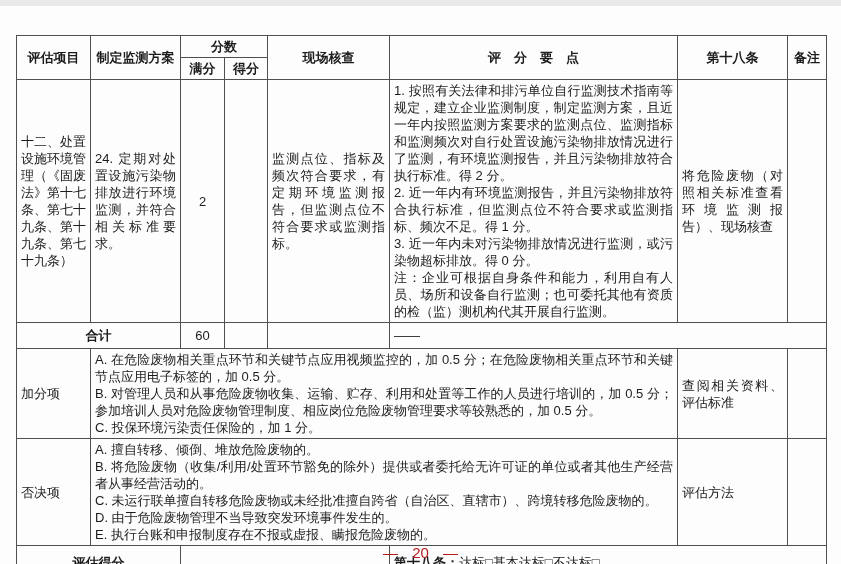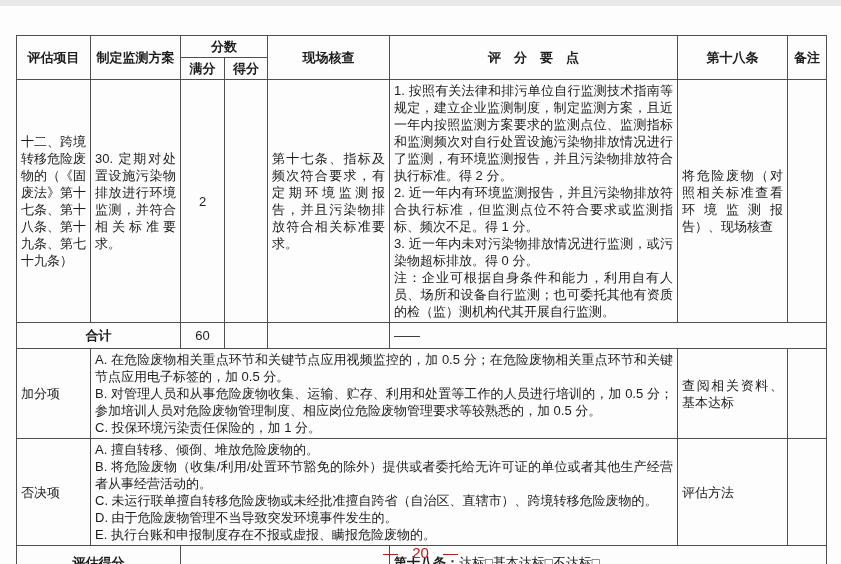--- a/index.html
+++ b/index.html
@@ -64,25 +64,25 @@
       <td class="header-cell" rowspan="2">评　分　要　点</td>
       <td class="header-cell" rowspan="2">第十八条</td>
       <td class="header-cell" rowspan="2">备注</td>
     </tr>
     <tr class="hr2">
       <td class="header-cell">满分</td>
       <td class="header-cell">得分</td>
     </tr>
 
     <tr class="main-row">
-      <td class="justify">十二、跨境转移危险废物的（《固废法》第十七条、第十八条、第十九条、第七十九条）</td>
-      <td class="justify">30. 定期对处置设施污染物排放进行环境监测，并符合相关标准要求。</td>
+      <td class="justify">十二、处置设施环境管理（《固废法》第十七条、第七十九条、第十九条、第七十九条）</td>
+      <td class="justify">24. 定期对处置设施污染物排放进行环境监测，并符合相关标准要求。</td>
       <td class="center">2</td>
       <td class="center"></td>
-      <td class="justify">第十七条、指标及频次符合要求，有定期环境监测报告，并且污染物排放符合相关标准要求。</td>
+      <td class="justify">监测点位、指标及频次符合要求，有定期环境监测报告，但监测点位不符合要求或监测指标。</td>
       <td class="preline top justify points-cell">1. 按照有关法律和排污单位自行监测技术指南等规定，建立企业监测制度，制定监测方案，且近一年内按照监测方案要求的监测点位、监测指标和监测频次对自行处置设施污染物排放情况进行了监测，有环境监测报告，并且污染物排放符合执行标准。得 2 分。
 2. 近一年内有环境监测报告，并且污染物排放符合执行标准，但监测点位不符合要求或监测指标、频次不足。得 1 分。
 3. 近一年内未对污染物排放情况进行监测，或污染物超标排放。得 0 分。
 注：企业可根据自身条件和能力，利用自有人员、场所和设备自行监测；也可委托其他有资质的检（监）测机构代其开展自行监测。</td>
       <td class="justify">将危险废物（对照相关标准查看环境监测报告）、现场核查</td>
       <td></td>
     </tr>
 
     <tr class="total-row">
       <td class="center bold" colspan="2">合计</td>
@@ -90,21 +90,21 @@
       <td class="center"></td>
       <td></td>
       <td class="dash-cell" colspan="3">——</td>
     </tr>
 
     <tr class="bonus-row">
       <td>加分项</td>
       <td class="preline justify block-cell" colspan="5">A. 在危险废物相关重点环节和关键节点应用视频监控的，加 0.5 分；在危险废物相关重点环节和关键节点应用电子标签的，加 0.5 分。
 B. 对管理人员和从事危险废物收集、运输、贮存、利用和处置等工作的人员进行培训的，加 0.5 分；参加培训人员对危险废物管理制度、相应岗位危险废物管理要求等较熟悉的，加 0.5 分。
 C. 投保环境污染责任保险的，加 1 分。</td>
-      <td class="justify">查阅相关资料、基本达标</td>
+      <td class="justify">查阅相关资料、评估标准</td>
       <td></td>
     </tr>
 
     <tr class="veto-row">
       <td>否决项</td>
       <td class="preline justify block-cell" colspan="5">A. 擅自转移、倾倒、堆放危险废物的。
 B. 将危险废物（收集/利用/处置环节豁免的除外）提供或者委托给无许可证的单位或者其他生产经营者从事经营活动的。
 C. 未运行联单擅自转移危险废物或未经批准擅自跨省（自治区、直辖市）、跨境转移危险废物的。
 D. 由于危险废物管理不当导致突发环境事件发生的。
 E. 执行台账和申报制度存在不报或虚报、瞒报危险废物的。</td>

